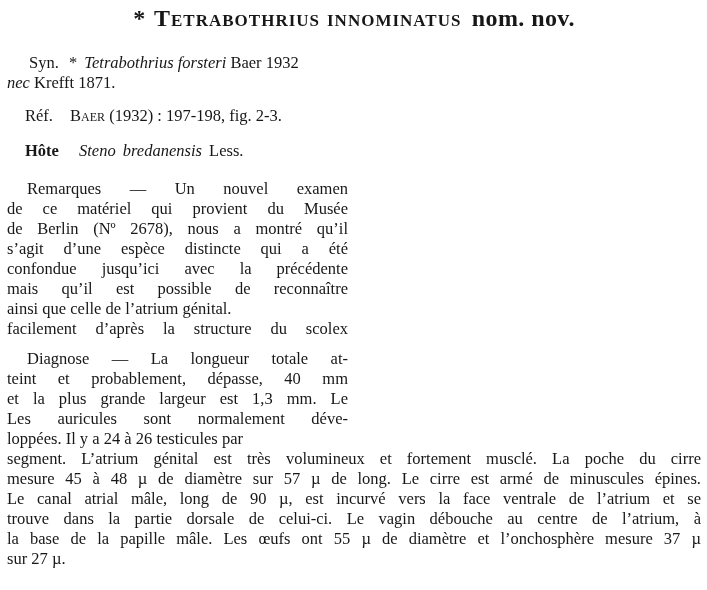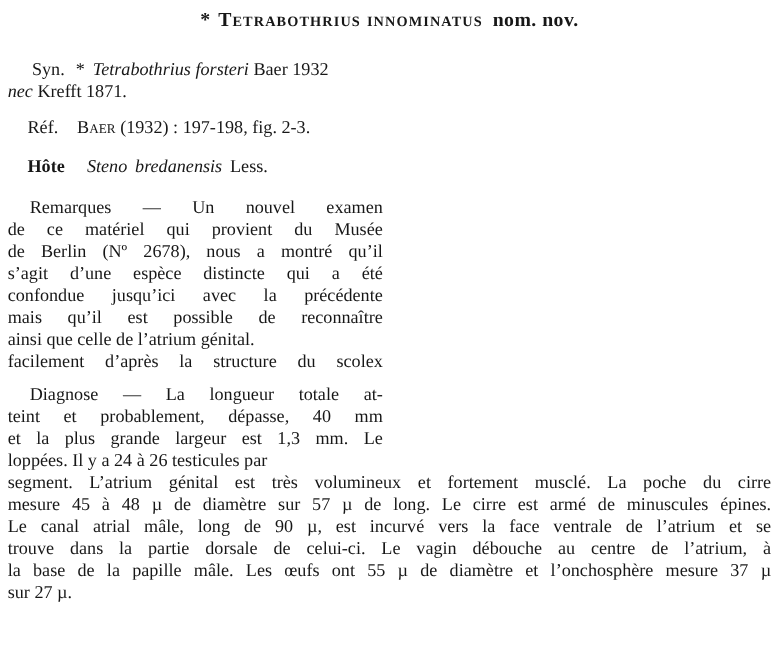--- a/index.html
+++ b/index.html
@@ -16,21 +16,21 @@
   }
   .page {
     position: relative;
     width: 694px;
     height: 584px;
     padding: 6px 6px 0 7px;
   }
   
   .title {
     text-align: center;
-    font-size: 18px;
+    font-size: 24px;
     line-height: 24px;
     font-weight: bold;
     letter-spacing: 0.4px;
     white-space: nowrap;
   }
   .sc { font-variant: small-caps; }
   .it { font-style: italic; text-align: center; }
   .title .taxon { letter-spacing: 1px; margin: 0 4px 0 2px; }
   
   .bt {
@@ -106,20 +106,21 @@
       <div class="jline">confondue jusqu’ici avec la précédente</div>
       <div class="jline">mais qu’il est possible de reconnaître</div>
       <div class="jline flush">ainsi que celle de l’atrium génital.</div>
       <div class="jline">facilement d’après la structure du scolex</div>
     </div>
 
   <div class="diagnose-para narrow bt">
       <div class="jline indent">Diagnose — La longueur totale at-</div>
       <div class="jline">teint et probablement, dépasse, 40 mm</div>
       <div class="jline">et la plus grande largeur est 1,3 mm. Le</div>
+      <div class="jline">Les auricules sont normalement déve-</div>
       <div class="jline flush">loppées. Il y a 24 à 26 testicules par</div>
     </div>
 
   <div class="wide bt">
       <div class="jline">segment. L’atrium génital est très volumineux et fortement musclé. La poche du cirre</div>
       <div class="jline">mesure 45 à 48 µ de diamètre sur 57 µ de long. Le cirre est armé de minuscules épines.</div>
       <div class="jline">Le canal atrial mâle, long de 90 µ, est incurvé vers la face ventrale de l’atrium et se</div>
       <div class="jline">trouve dans la partie dorsale de celui-ci. Le vagin débouche au centre de l’atrium, à</div>
       <div class="jline">la base de la papille mâle. Les œufs ont 55 µ de diamètre et l’onchosphère mesure 37 µ</div>
       <div class="jline flush">sur 27 µ.</div>

